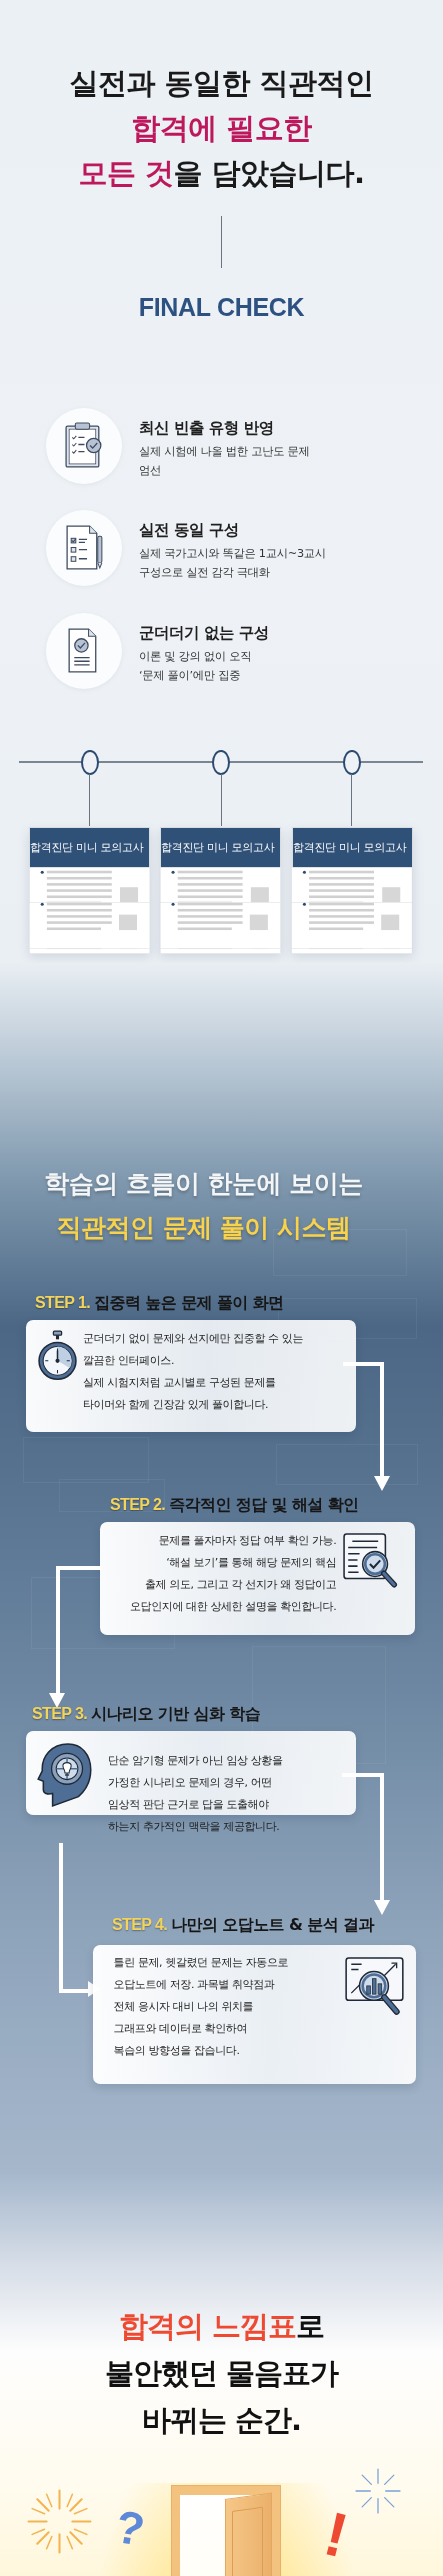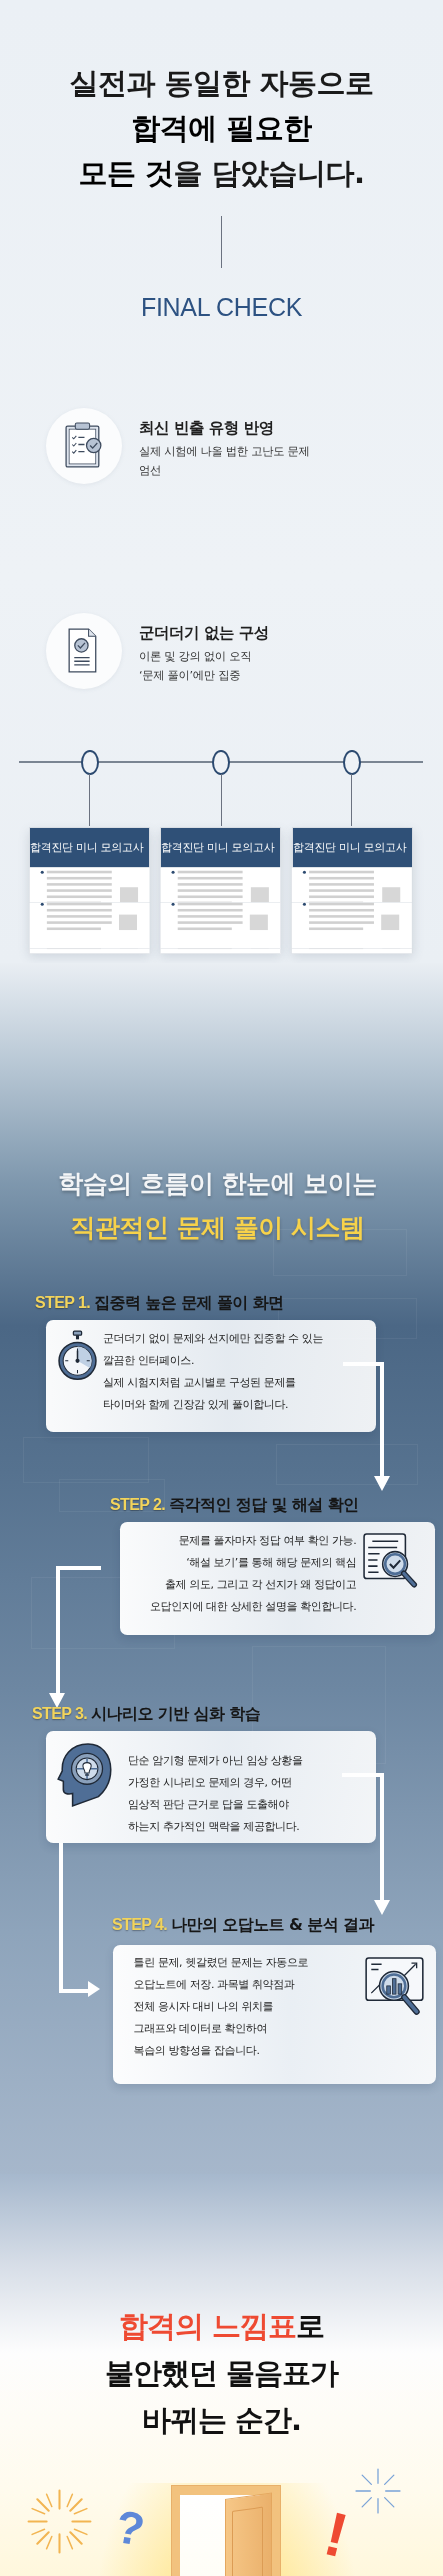--- a/index.html
+++ b/index.html
@@ -5,52 +5,52 @@
   * { box-sizing: border-box; margin: 0; padding: 0; }
   html, body { width: 443px; }
   body { font-family: "DejaVu Sans", "Liberation Sans", sans-serif; background: #eef2f6; overflow-x: hidden; }
   .page { position: relative; width: 443px; height: 3293px; overflow: hidden; }
 
   
   .s1 { position: absolute; left: 0; top: 0; width: 443px; height: 963px;
         background: linear-gradient(180deg, #ebf0f5 0%, #eef2f6 60%, #eaeff4 100%); }
   .hero-title { position: absolute; left: 0; top: 61px; width: 443px; text-align: center;
         font-weight: bold; font-size: 29px; line-height: 45px; letter-spacing: -0.5px; color: #1a1a1a; }
-  .hero-title .blue { color: #000000; }
+  .hero-title .blue { color: #be185d; }
   .vline { position: absolute; left: 221px; width: 1px; background: #6b7280; }
   .final-check { position: absolute; left: 0; top: 293px; width: 443px; text-align: center;
-        font-family: "Liberation Sans", sans-serif; font-weight: normal; font-size: 25px; color: #2d5282; letter-spacing: -0.3px; }
+        font-family: "Liberation Sans", sans-serif; font-weight: bold; font-size: 25px; color: #2d5282; letter-spacing: -0.3px; }
 
   .feat { position: absolute; left: 46px; width: 350px; height: 77px; }
   .feat .circle { position: absolute; left: 0; top: 0; width: 76px; height: 76px; border-radius: 50%;
         background: #fbfcfd; box-shadow: 0 1px 4.1px rgba(120,140,160,0.12); }
   .feat .circle svg { position: absolute; left: 15.5px; top: 14.4px; }
   .feat .ftitle { position: absolute; left: 93px; top: 10.3px; font-size: 15.5px; font-weight: bold; color: #1f1f1f; letter-spacing: -0.5px; }
   .feat .fdesc { position: absolute; left: 93px; top: 35px; font-size: 11.3px; line-height: 18.5px; color: #333; letter-spacing: -0.3px; white-space: pre-line; }
 
   .timeline { position: absolute; left: 18.5px; top: 761px; width: 404px; height: 1.5px; background: #7a8592; }
   .tnode { position: absolute; top: 750px; width: 17.5px; height: 25px; border: 2.1px solid #2c4a70; border-radius: 50%; background: #eef2f6; }
   .tstem { position: absolute; top: 774px; width: 1px; height: 52px; background: #6b7280; }
 
   .sheet { position: absolute; top: 827px; width: 121px; height: 129px; background: #fff;
         box-shadow: 0 4.1px 10.3px rgba(70,90,110,0.18); border: 0.5px solid #d8dde3; overflow: hidden; }
   .sheet .sh-head { height: 40px; background: #2f5077; color: #fff; font-size: 11px; text-align: left; line-height: 40px; letter-spacing: -0.3px; }
 
   
   .s2 { position: absolute; left: 0; top: 963px; width: 443px; height: 1211px;
         background: linear-gradient(180deg, #e9eef3 0%, #bac9d6 8%, #7f98ae 18%, #4b6785 30%, #56728f 42%, #6d87a2 60%, #8ea4bb 80%, #a6b7cb 100%); }
   .bgflow { position: absolute; border: 1.5px solid rgba(255,255,255,0.06); }
-  .s2-title { position: absolute; left: 14px; top: 1162px; width: 407px; text-align: center; font-weight: bold;
+  .s2-title { position: absolute; left: 0; top: 1162px; width: 407px; text-align: center; font-weight: bold;
         font-size: 25px; line-height: 44px; letter-spacing: -0.5px; color: #f3f5f7; text-shadow: 0 1.5px 3.1px rgba(0,0,0,0.25); }
   .s2-title .yellow { color: #f7d24a; }
   .step-head { position: absolute; font-weight: bold; font-size: 16px; color: #161616; letter-spacing: -0.6px; white-space: nowrap; }
   .step-head .sn { color: #f2d45c; text-shadow: 0 1px 1.5px rgba(0,0,0,0.35); margin-right: 4.1px; font-family: Liberation Sans, sans-serif; }
   .card { position: absolute; border-radius: 7.2px;
         background: linear-gradient(90deg, rgba(255,255,255,0.97) 0%, rgba(240,244,248,0.93) 55%, rgba(255,255,255,0.9) 100%);
-        box-shadow: 0 3.1px 8.2px rgba(30,50,80,0.15); margin-left: 20px; }
+        box-shadow: 0 3.1px 8.2px rgba(30,50,80,0.15); }
   .card .ctext { position: absolute; font-size: 11px; line-height: 22px; color: #1d1d1d; letter-spacing: -0.4px; white-space: pre-line; }
   .arrow-v { position: absolute; width: 3.6px; background: #fff; }
   .arrow-h { position: absolute; height: 3.6px; background: #fff; }
   .arrowhead-down { position: absolute; width: 0; height: 0; border-left: 8.2px solid transparent; border-right: 8.2px solid transparent; border-top: 15.5px solid #fff; }
   .arrowhead-right { position: absolute; width: 0; height: 0; border-top: 8.8px solid transparent; border-bottom: 8.8px solid transparent; border-left: 12.4px solid #fff; }
 
   
   .s3 { position: absolute; left: 0; top: 2174px; width: 443px; height: 1119px;
         background: linear-gradient(180deg, #a6b8cd 0%, #d6dde7 8%, #fdfdfd 16%, #fffbee 28%, #fff3c8 45%, #f5eed6 56%, #7e7c72 64%, #3a3a3a 72%, #3b3b3b 80%, #6f6f6f 88%, #bdbdbd 95%, #d9d9d9 100%); }
   .glow { position: absolute; left: 93px; top: 2483px; width: 268px; height: 361px;
@@ -68,21 +68,21 @@
   .burst { position: absolute; }
 </style>
 </head>
 <body>
 
 <div class="page">
 
   <section class="s1"></section>
 
   <h1 class="hero-title">
-    <div>실전과 동일한 자동으로</div>
+    <div>실전과 동일한 직관적인</div>
     <div class="blue">합격에 필요한</div>
     <div><span class="blue">모든 것</span><span>을 담았습니다.</span></div>
   </h1>
 
   <div class="vline" style="top:216px;height:52px;"></div>
   <h2 class="final-check">FINAL CHECK</h2>
 
   <div class="feat" style="top:408px;">
     <div class="circle">
       <svg width="46" height="46" viewBox="0 0 90 90">
@@ -93,20 +93,38 @@
         <path d="M32 30 h12 M32 44 h12 M32 58 h12" stroke="#3e4b5e" stroke-width="2.5"></path>
         <circle cx="62" cy="46" r="14" fill="#b7c3d4" stroke="#3e4b5e" stroke-width="2.5"></circle>
         <path d="M55 46 l5 5 l9 -10" stroke="#3e4b5e" stroke-width="2.5" fill="none"></path>
       </svg>
     </div>
     <div class="ftitle">최신 빈출 유형 반영</div>
     <div class="fdesc">실제 시험에 나올 법한 고난도 문제
 엄선</div>
   </div>
 
+  <div class="feat" style="top:510px;">
+    <div class="circle">
+      <svg width="46" height="46" viewBox="0 0 90 90">
+        <path d="M10 4 h44 l14 14 v70 h-58 z" fill="#fff" stroke="#3e4b5e" stroke-width="2.5"></path>
+        <path d="M54 4 v14 h14" fill="#dfe5ee" stroke="#3e4b5e" stroke-width="2"></path>
+        <rect x="18" y="28" width="9" height="9" fill="#b7c3d4" stroke="#3e4b5e" stroke-width="2"></rect>
+        <path d="M19 32 l3 3 l5 -6" stroke="#3e4b5e" stroke-width="2" fill="none"></path>
+        <rect x="18" y="46" width="9" height="9" fill="#dfe5ee" stroke="#3e4b5e" stroke-width="2"></rect>
+        <rect x="18" y="64" width="9" height="9" fill="#dfe5ee" stroke="#3e4b5e" stroke-width="2"></rect>
+        <path d="M33 30 h16 M33 36 h12 M33 50 h16 M33 68 h16" stroke="#3e4b5e" stroke-width="2.5"></path>
+        <rect x="70" y="24" width="8" height="52" rx="3" fill="#b7c3d4" stroke="#3e4b5e" stroke-width="2"></rect>
+        <path d="M70 76 l4 10 l4 -10" fill="#dfe5ee" stroke="#3e4b5e" stroke-width="2"></path>
+      </svg>
+    </div>
+    <div class="ftitle">실전 동일 구성</div>
+    <div class="fdesc">실제 국가고시와 똑같은 1교시~3교시
+구성으로 실전 감각 극대화</div>
+  </div>
 
   <div class="feat" style="top:613px;">
     <div class="circle">
       <svg width="46" height="46" viewBox="0 0 90 90">
         <path d="M14 4 h38 l14 14 v70 h-52 z" fill="#fff" stroke="#3e4b5e" stroke-width="2.5"></path>
         <path d="M52 4 v14 h14" fill="#dfe5ee" stroke="#3e4b5e" stroke-width="2"></path>
         <circle cx="38" cy="36" r="13" fill="#b7c3d4" stroke="#3e4b5e" stroke-width="2.5"></circle>
         <path d="M31 36 l5 5 l9 -10" stroke="#3e4b5e" stroke-width="2.5" fill="none"></path>
         <path d="M24 60 h30 M24 67 h30 M24 74 h30" stroke="#3e4b5e" stroke-width="2.5"></path>
       </svg>
@@ -234,21 +252,21 @@
     </svg>
   </div>
 
   <div class="arrow-h" style="left:56px;top:1566px;width:45px;"></div>
   <div class="arrow-v" style="left:56px;top:1566px;height:134px;"></div>
   <div class="arrowhead-down" style="left:49px;top:1693px;"></div>
 
   <div class="step-head" style="left:32px;top:1704px;">
     <span class="sn">STEP 3.</span><span>시나리오 기반 심화 학습</span>
   </div>
-  <div class="card" style="left:26px;top:1731px;width:330px;height:112px;">
+  <div class="card" style="left:26px;top:1731px;width:330px;height:84px;">
     <svg style="position:absolute;left:11.3px;top:11.3px;" width="57" height="67" viewBox="0 0 110 130">
       <path d="M60 4 C28 4 8 28 10 56 L2 72 L12 76 L12 92 C12 100 20 102 30 100 L30 124 L80 106 C94 94 104 76 104 54 C104 24 86 4 60 4 Z" fill="#4f6e96" stroke="#1f2937" stroke-width="3"></path>
       <circle cx="58" cy="52" r="30" fill="#8aa0bb" stroke="#1f2937" stroke-width="2.5"></circle>
       <circle cx="58" cy="52" r="21" fill="#cfdceb" stroke="#1f2937" stroke-width="2"></circle>
       <path d="M58 32 v40 M38 52 h40" stroke="#4f6e96" stroke-width="3"></path>
       <path d="M50 46 C50 38 66 38 66 46 C66 52 62 54 62 60 L54 60 C54 54 50 52 50 46 Z" fill="#fff" stroke="#1f2937" stroke-width="2"></path>
       <path d="M54 64 h8" stroke="#1f2937" stroke-width="2.5"></path>
     </svg>
     <div class="ctext" style="left:82px;top:18.5px;width:242px;">단순 암기형 문제가 아닌 임상 상황을
 가정한 시나리오 문제의 경우, 어떤

